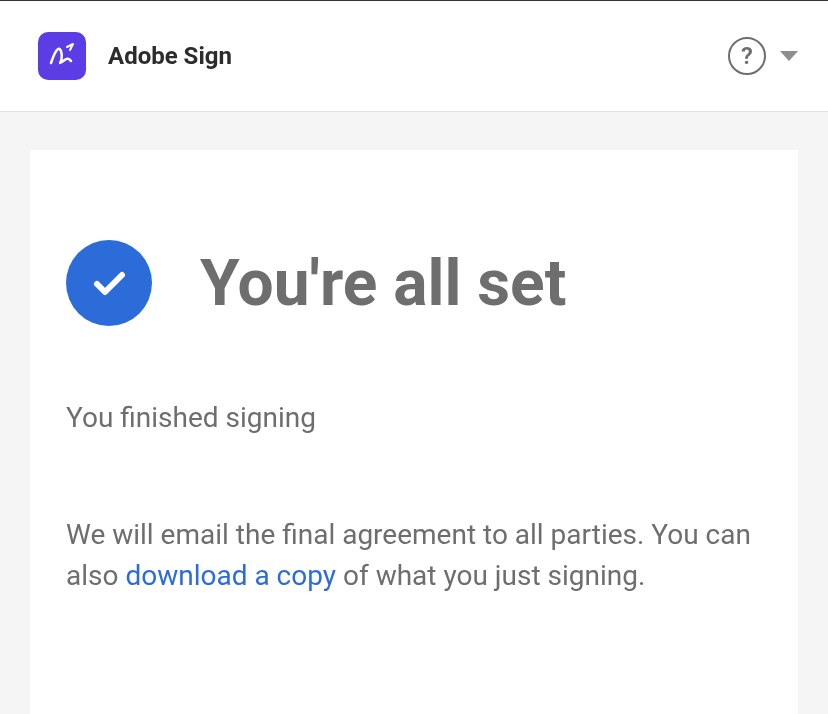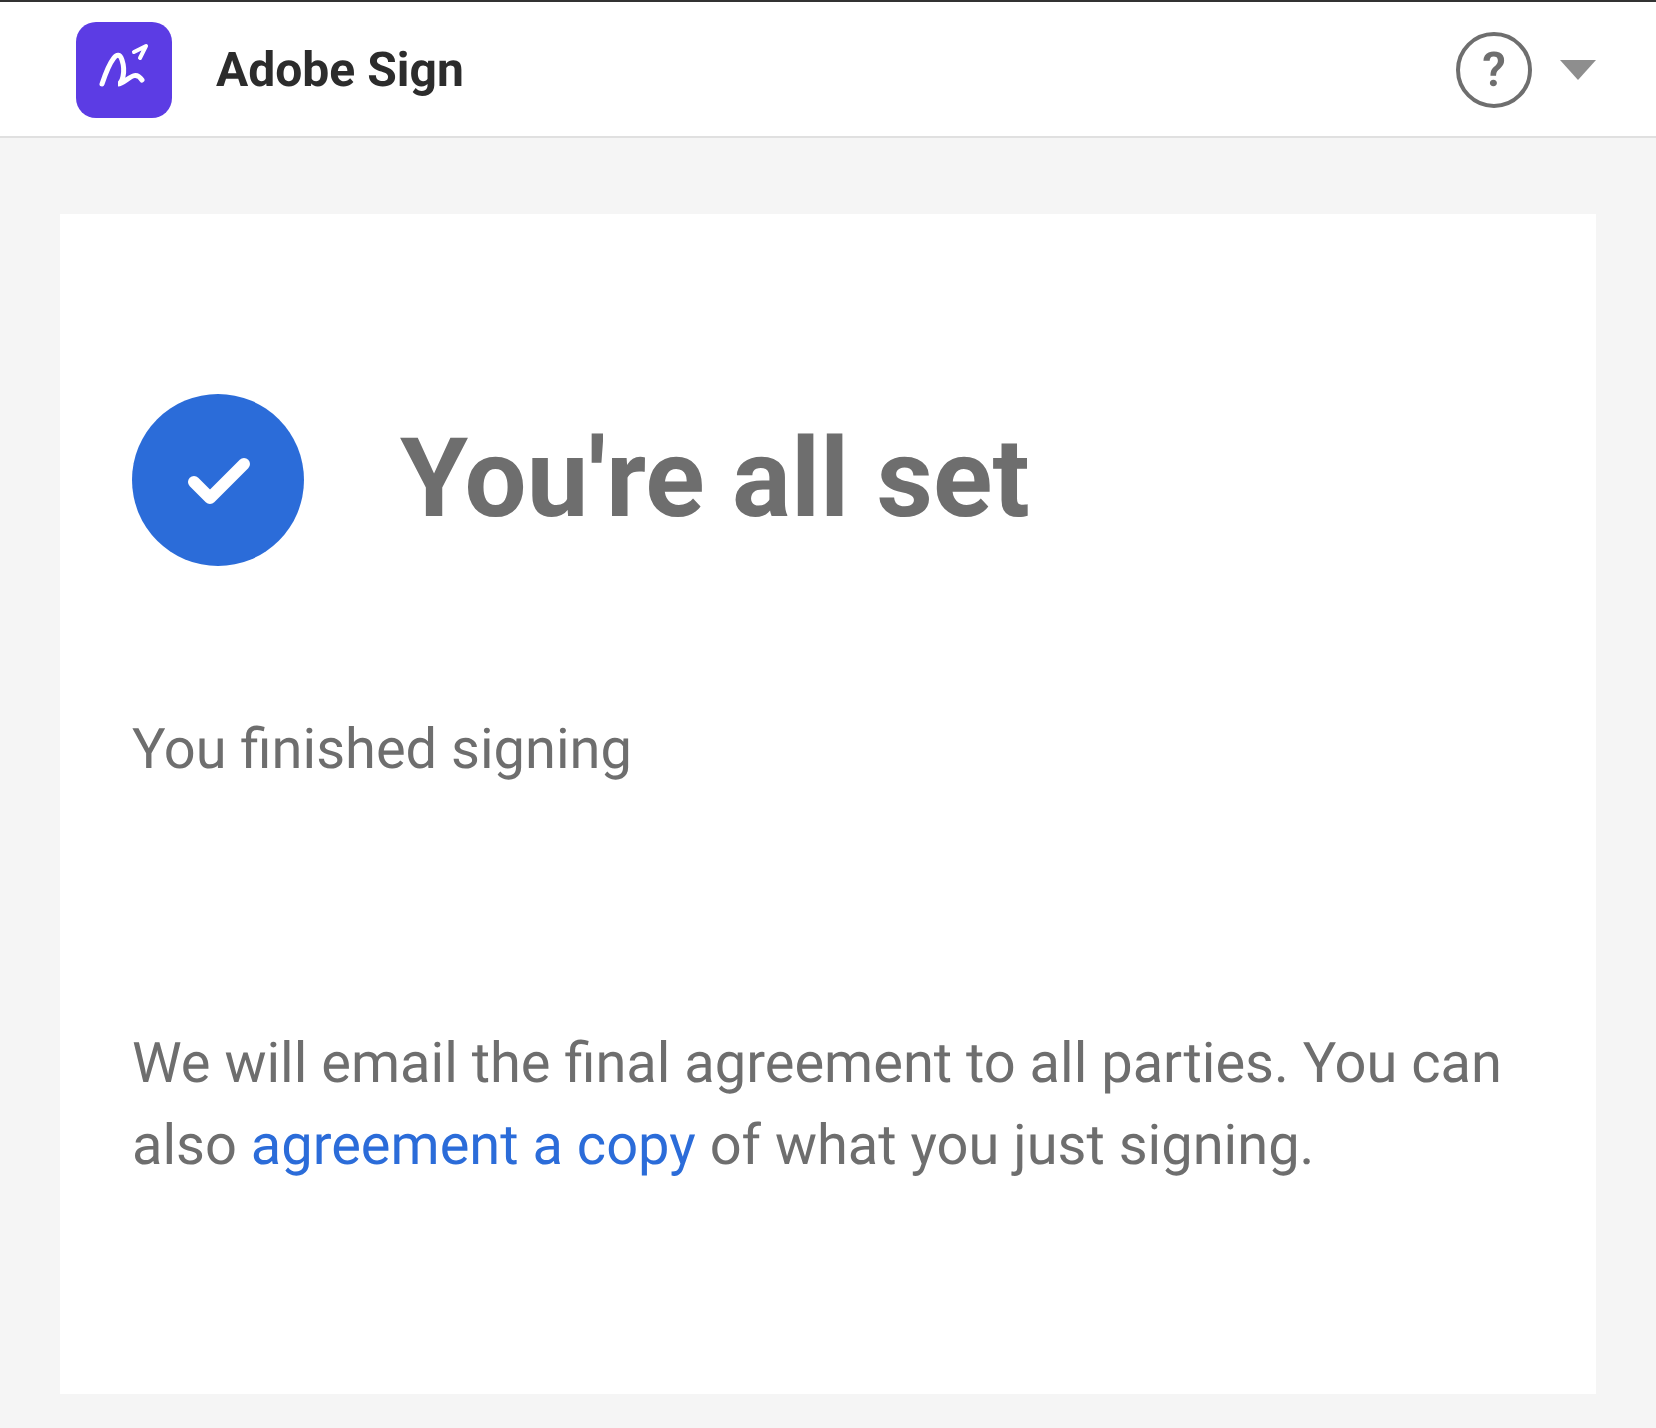--- a/index.html
+++ b/index.html
@@ -13,21 +13,21 @@
       width: 828px;
       height: 714px;
       overflow: hidden;
     }
     .topbar {
       height: 1px;
       background: #333;
     }
     .header {
       background: #fff;
-      height: 68px;
+      height: 111px;
       display: flex;
       align-items: center;
       padding: 0 30px 0 38px;
       border-bottom: 1px solid #e0e0e0;
     }
     .logo-box {
       width: 48px;
       height: 48px;
       background: #5c3ce4;
       border-radius: 10px;
@@ -84,28 +84,28 @@
       height: 86px;
       background: #2b6cd9;
       border-radius: 50%;
       display: flex;
       align-items: center;
       justify-content: center;
       margin-right: 48px;
       flex-shrink: 0;
     }
     .hero-title {
-      font-size: 55px;
+      font-size: 64px;
       font-weight: 700;
       color: #6e6e6e;
     }
     .status-line {
       font-size: 28px;
       color: #6e6e6e;
-      margin-bottom: 118px;
+      margin-bottom: 78px;
       line-height: 1.4;
     }
     .info-text {
       font-size: 28px;
       color: #6e6e6e;
       line-height: 1.45;
     }
     .download-link {
       color: #2b6cd9;
       cursor: pointer;
@@ -136,16 +136,16 @@
     <div class="hero-row">
       <div class="check-circle">
         <svg width="48" height="48" viewBox="0 0 48 48" fill="none">
           <path d="M12 25 L20 33 L37 16" stroke="#fff" stroke-width="6" stroke-linecap="round" stroke-linejoin="round" fill="none"></path>
         </svg>
       </div>
       <div class="hero-title">You're all set</div>
     </div>
     <div class="status-line">You finished signing</div>
     <div class="info-text">
-      <span>We will email the final agreement to all parties. You can also </span><span class="download-link">agreement a copy</span><span> of what you just signing.</span>
+      <span>We will email the final agreement to all parties. You can also </span><span class="download-link">download a copy</span><span> of what you just signing.</span>
     </div>
   </div>
 </div>
 
 </body></html>

